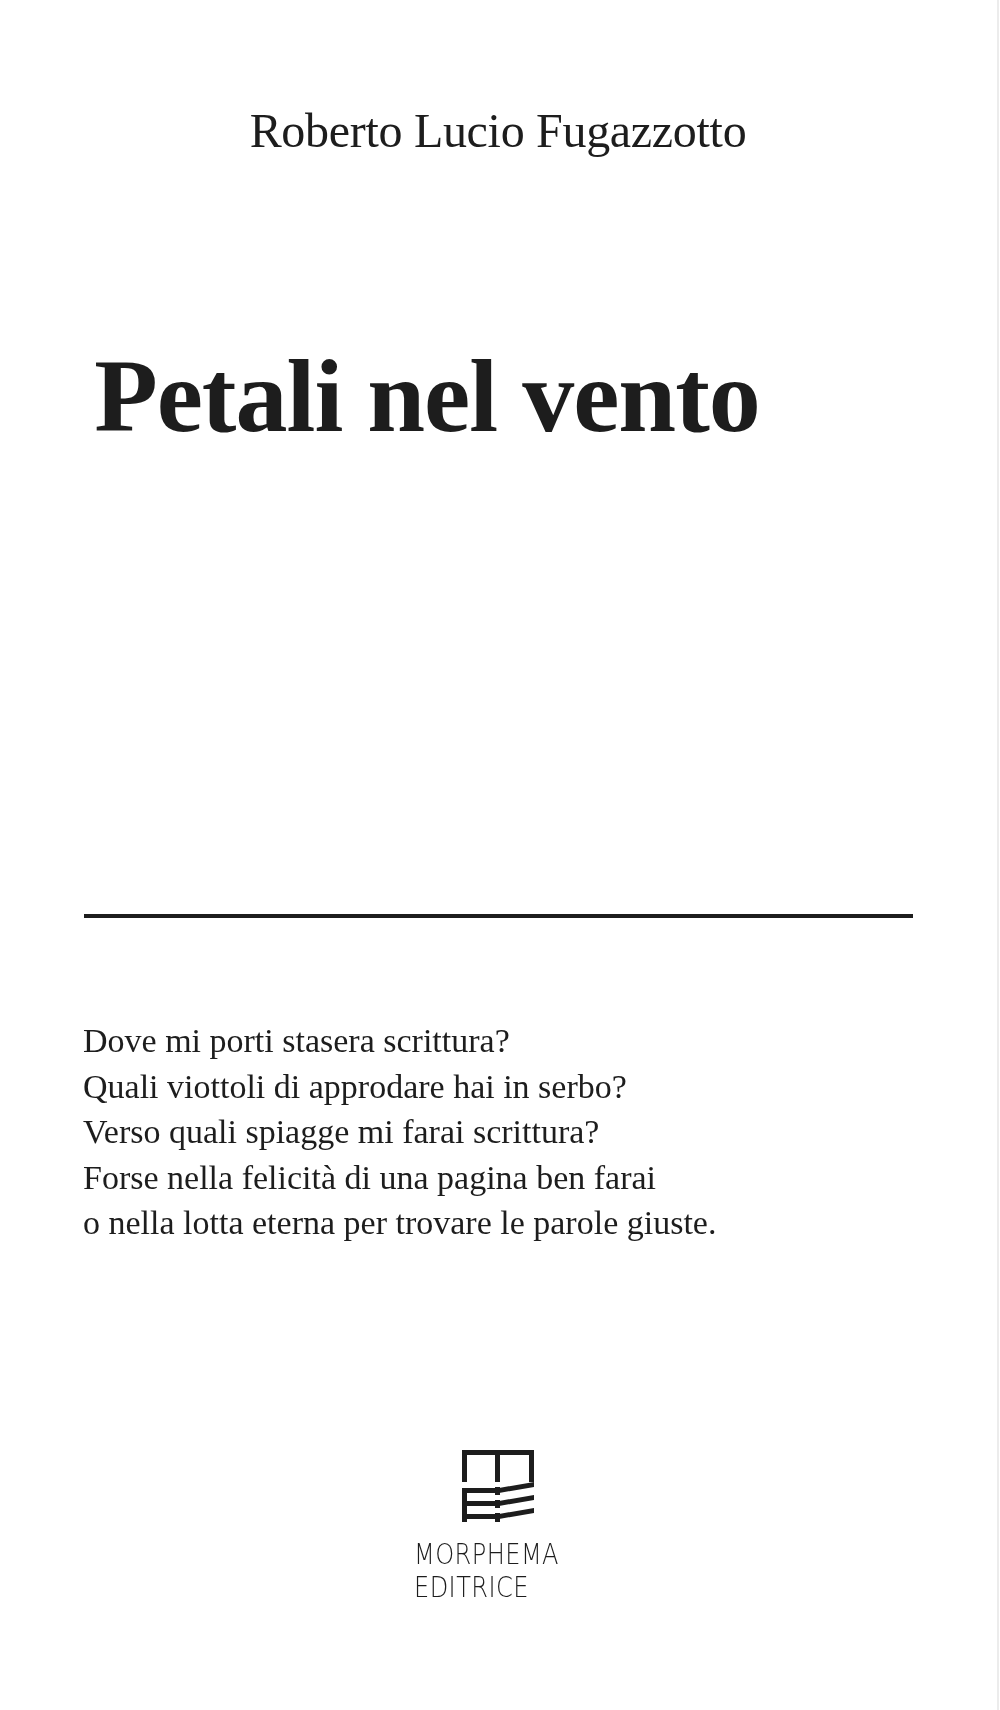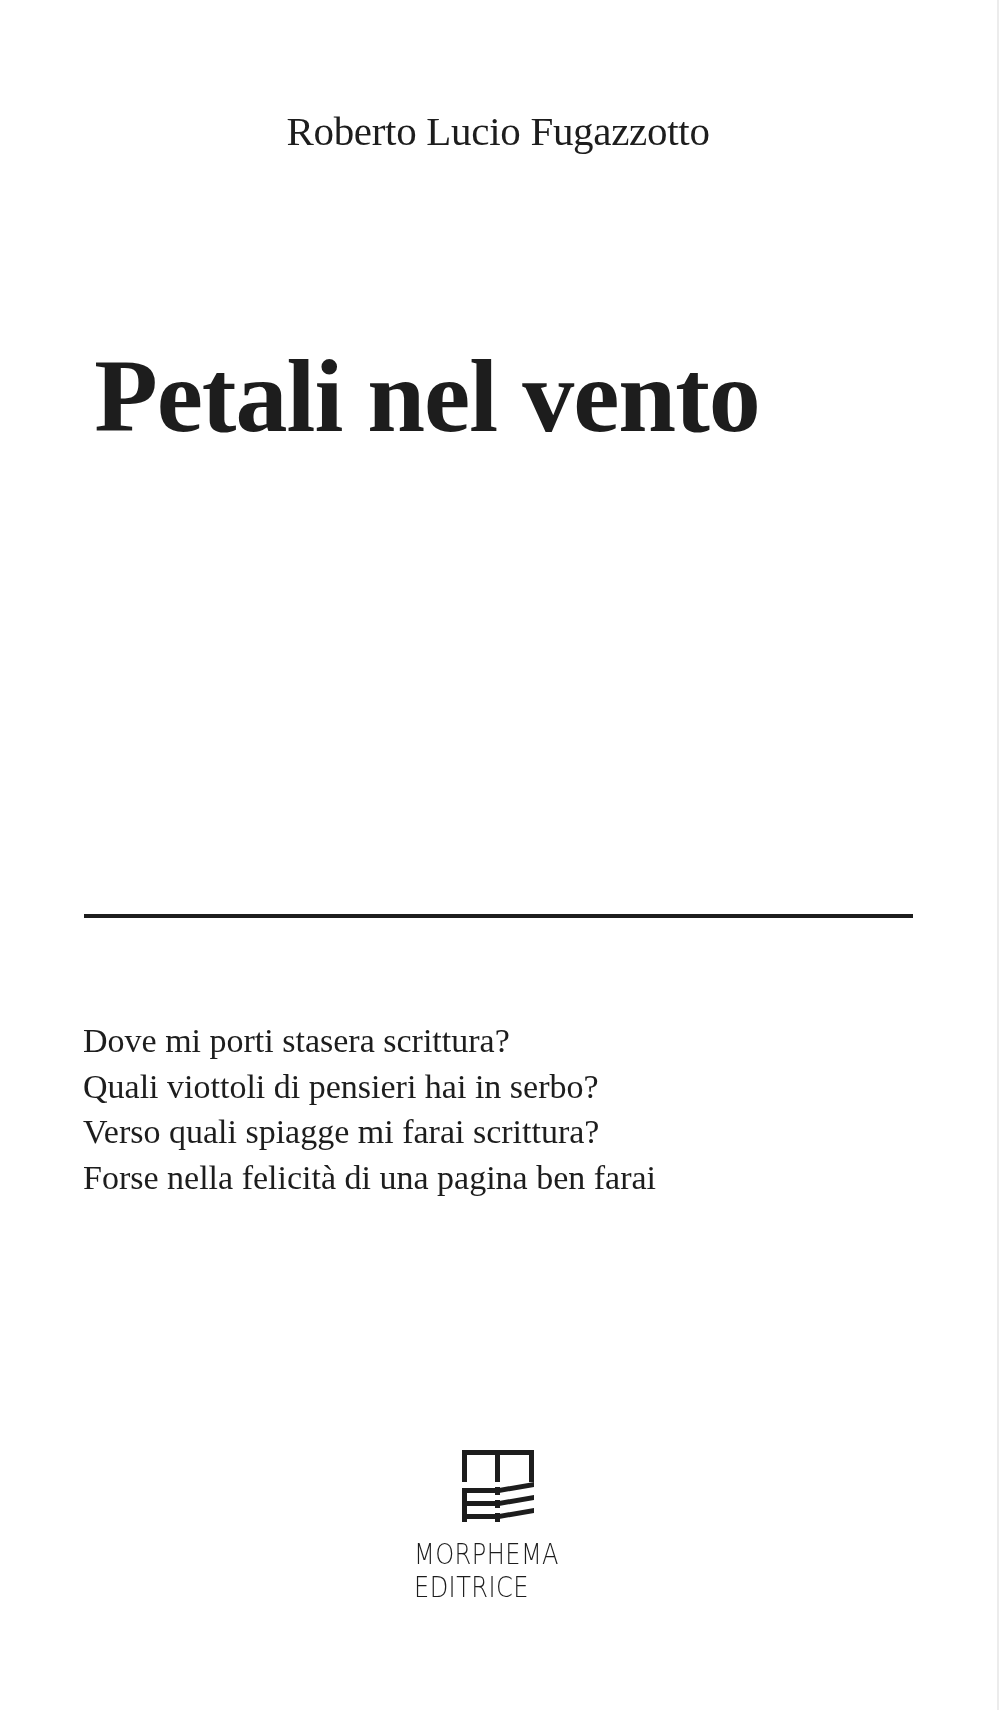--- a/index.html
+++ b/index.html
@@ -16,21 +16,21 @@
       top: 0; left: 997px;
       width: 2px; height: 1710px;
       background: #ececec;
     }
     .author {
       position: absolute;
       top: 96px;
       left: 0; width: 1000px;
       text-align: center;
       font-family: "Liberation Serif", "DejaVu Serif", serif;
-      font-size: 41px;
+      font-size: 48px;
       line-height: 70px;
       white-space: nowrap;
       letter-spacing: -0.3px;
       padding-left: -2px;
     }
     .author span { position: relative; left: -2px; }
     .title {
       position: absolute;
       top: 336px;
       left: 0; width: 856px;
@@ -99,23 +99,24 @@
 </div>
 
 <div class="title">
   <span>Petali nel vento</span>
 </div>
 
 <div class="rule"></div>
 
 <div class="poem">
   <span class="line">Dove mi porti stasera scrittura?</span>
-  <span class="line">Quali viottoli di pensieri hai in serbo?</span>
+  <span class="line">Quali viottoli di approdare hai in serbo?</span>
   <span class="line">Verso quali spiagge mi farai scrittura?</span>
   <span class="line">Forse nella felicità di una pagina ben farai</span>
+  <span class="line">o nella lotta eterna per trovare le parole giuste.</span>
 </div>
 
 <div class="logo">
   <svg class="logo-mark" viewBox="0 0 74 74" xmlns="http://www.w3.org/2000/svg">
     <g fill="#1d1d1d">
 
       <rect x="0" y="0" width="72" height="5"></rect>
       <rect x="0" y="0" width="5" height="32"></rect>
       <rect x="67" y="0" width="5" height="32"></rect>
       <rect x="33" y="0" width="5" height="32"></rect>

